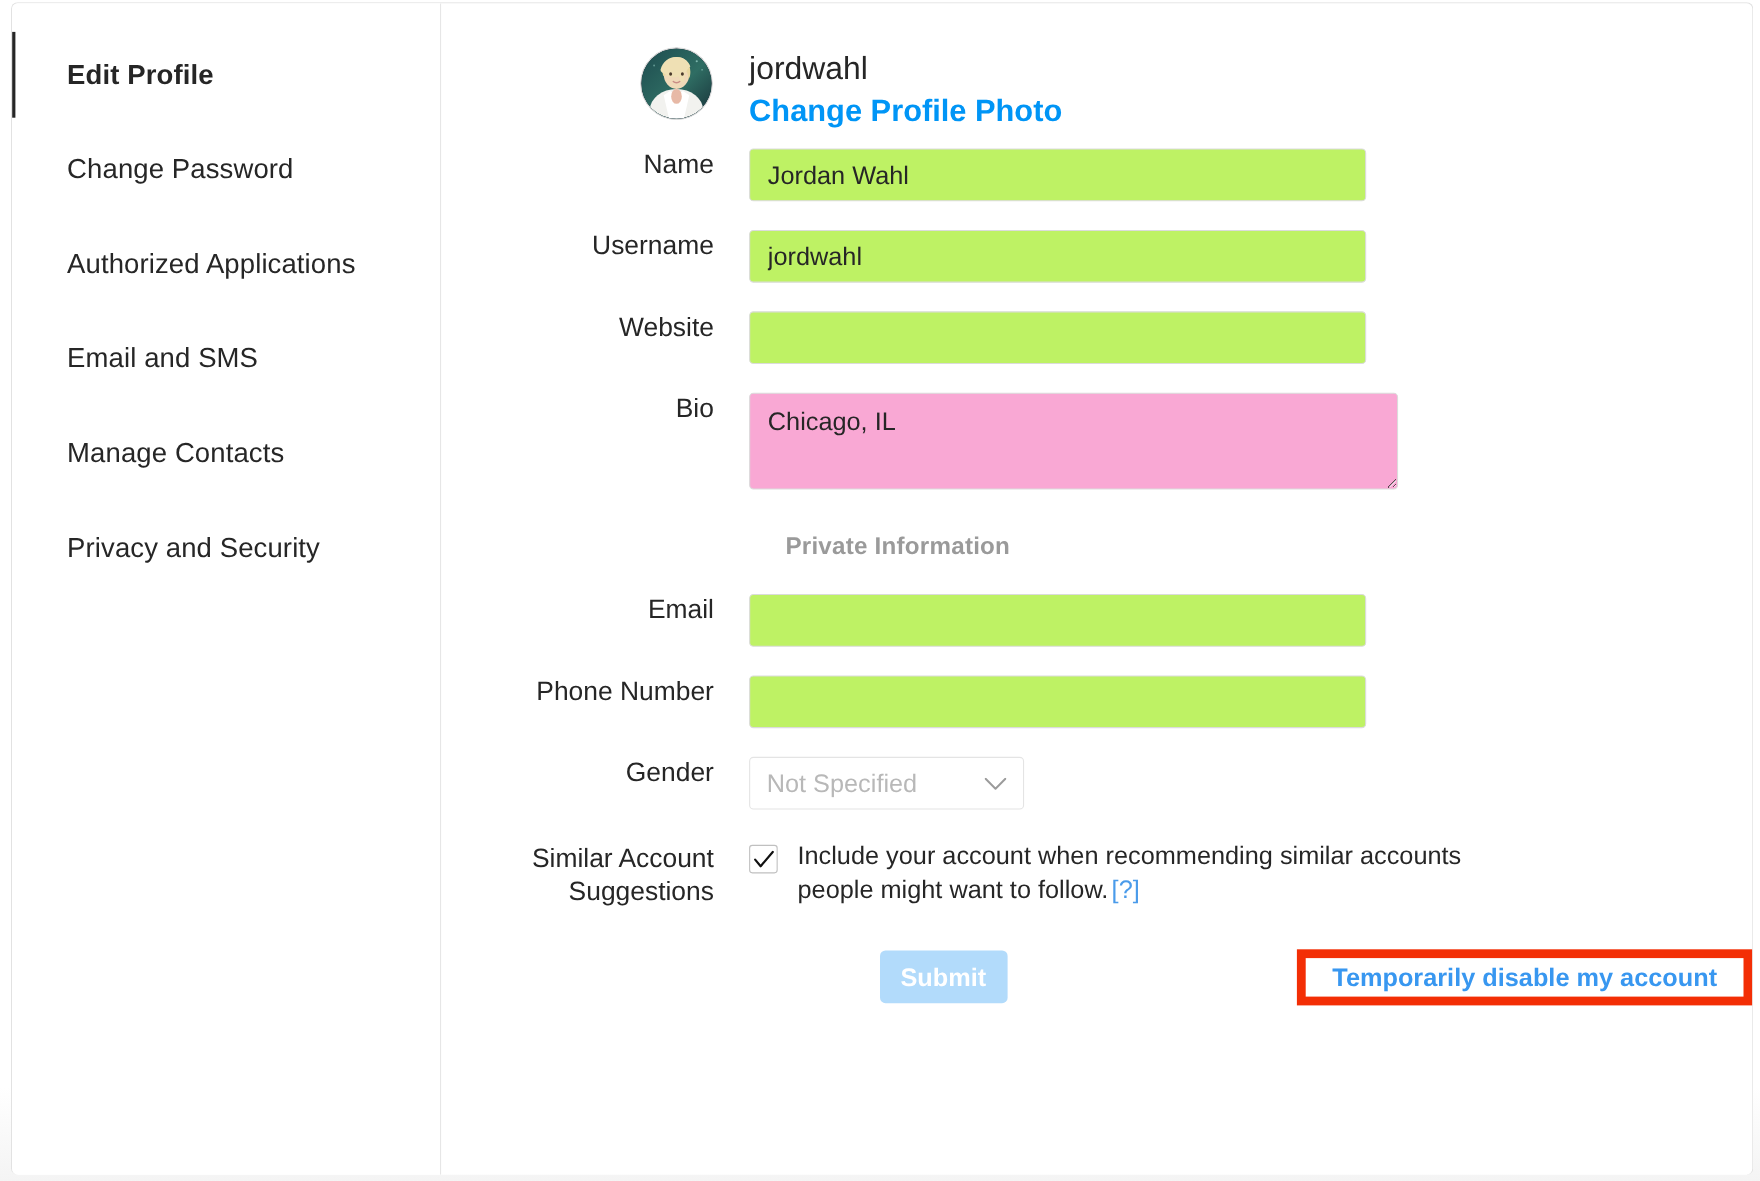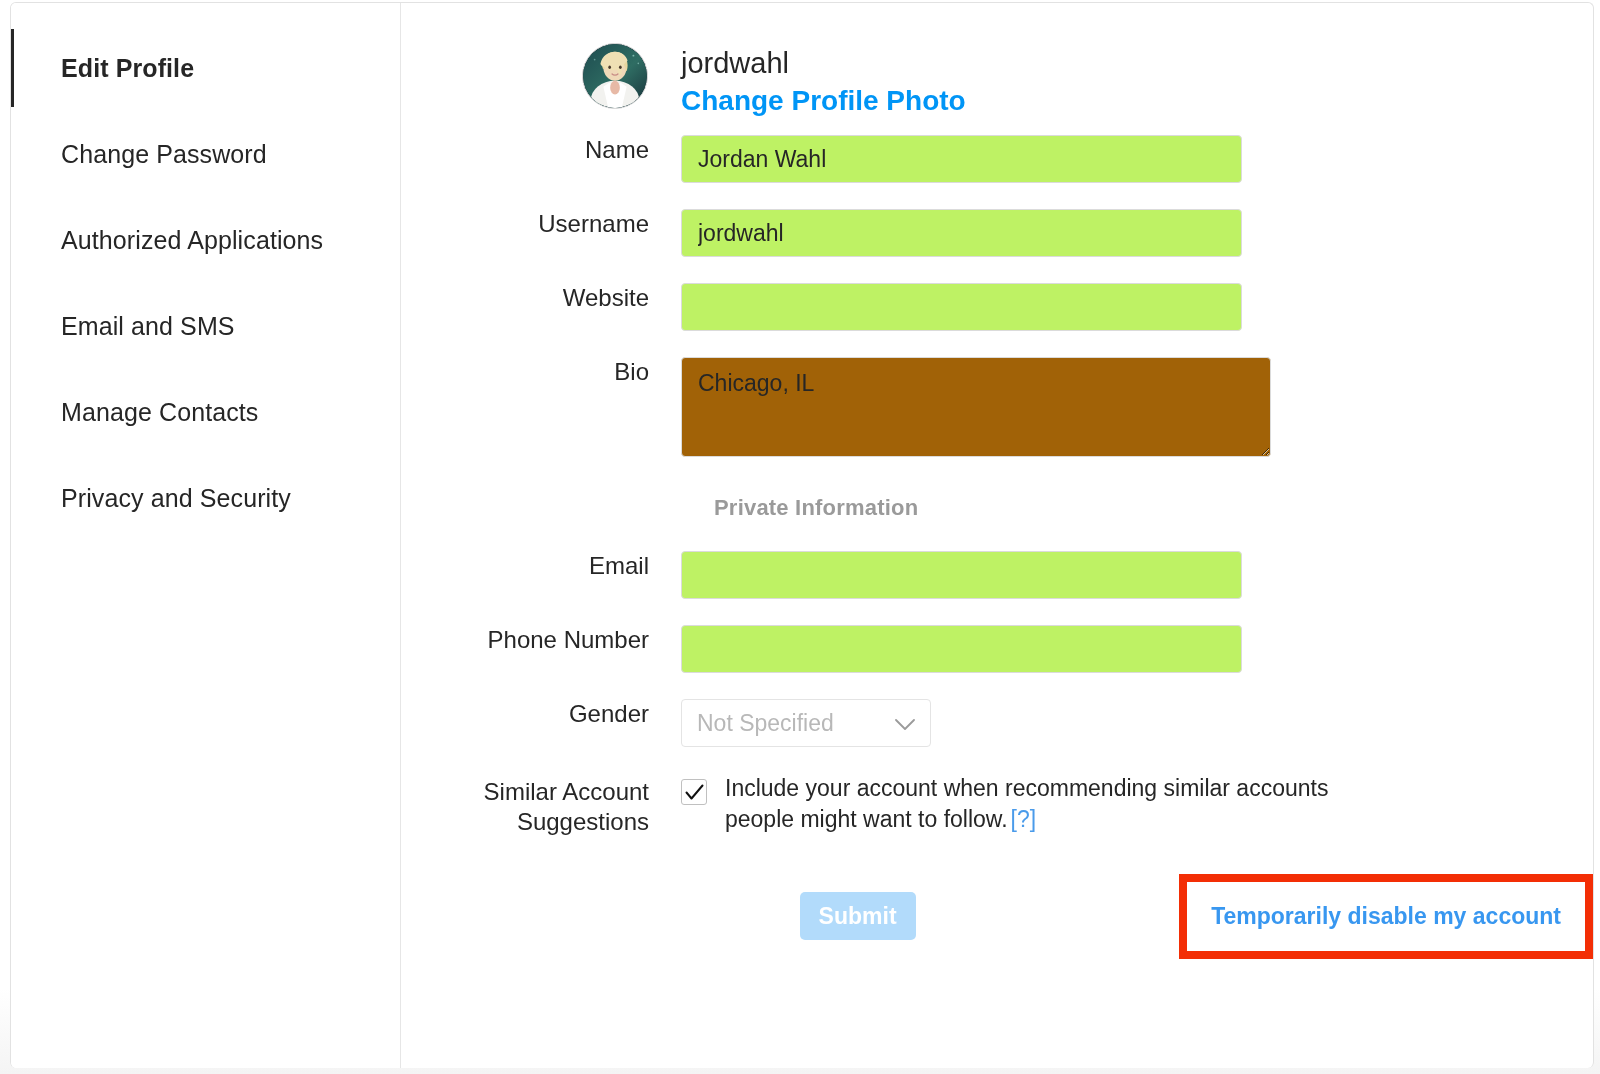--- a/index.html
+++ b/index.html
@@ -152,24 +152,24 @@
     font-family: "Liberation Sans", sans-serif;
     font-size: 23px;
     color: #262626;
     padding: 0 16px;
     outline: none;
   }
   .txt::placeholder { color: #c7c7c7; }
 
   .bio {
     width: 590px;
-    height: 100px;
+    height: 88px;
     border: 1px solid #dbdbdb;
     border-radius: 4px;
-    background: #a16207;
+    background: #f9a8d4;
     font-family: "Liberation Sans", sans-serif;
     font-size: 23px;
     color: #262626;
     padding: 11px 16px;
     resize: vertical;
     outline: none;
     line-height: 1.3;
   }
 
   #private-heading {
@@ -264,21 +264,21 @@
     font-size: 23px;
     font-weight: bold;
     cursor: default;
   }
 
   
   #disable-highlight {
     margin-left: 145px;
     border: 8px solid #f32e05;
     background: #ffffff;
-    padding: 21px 24px;
+    padding: 4px 24px;
     display: inline-flex;
     align-items: center;
   }
 
   #disable-link {
     font-size: 23px;
     font-weight: bold;
     color: #3897f0;
     cursor: pointer;
     white-space: nowrap;

